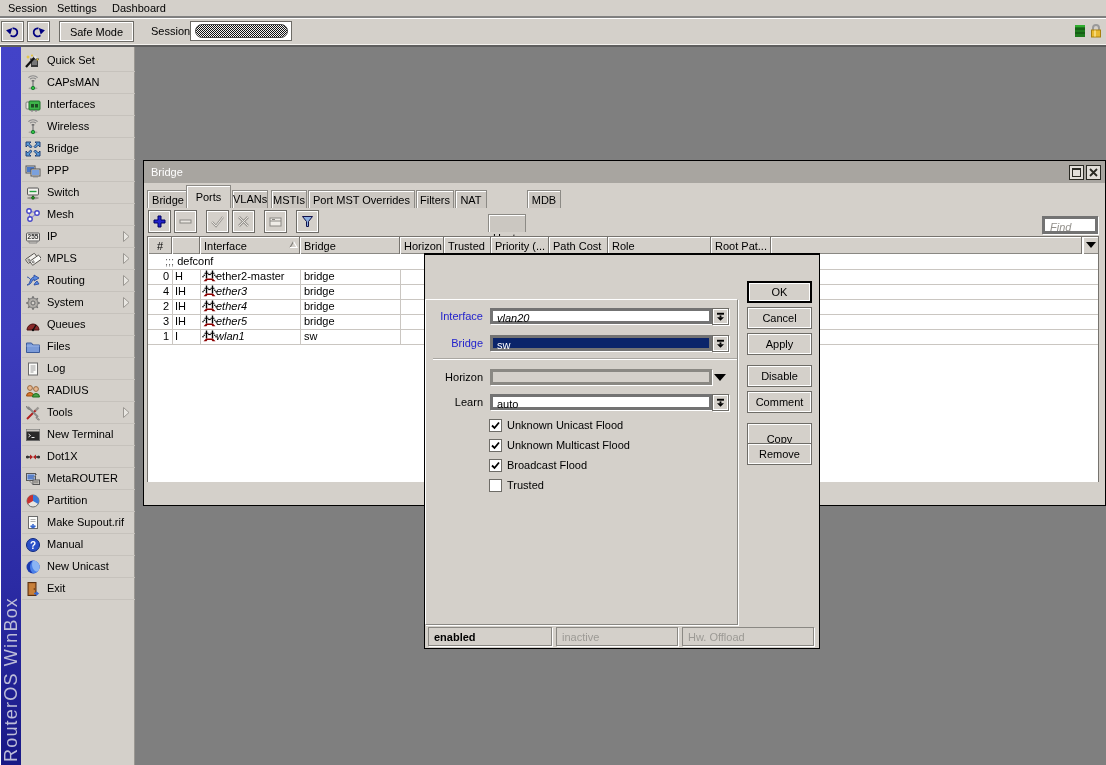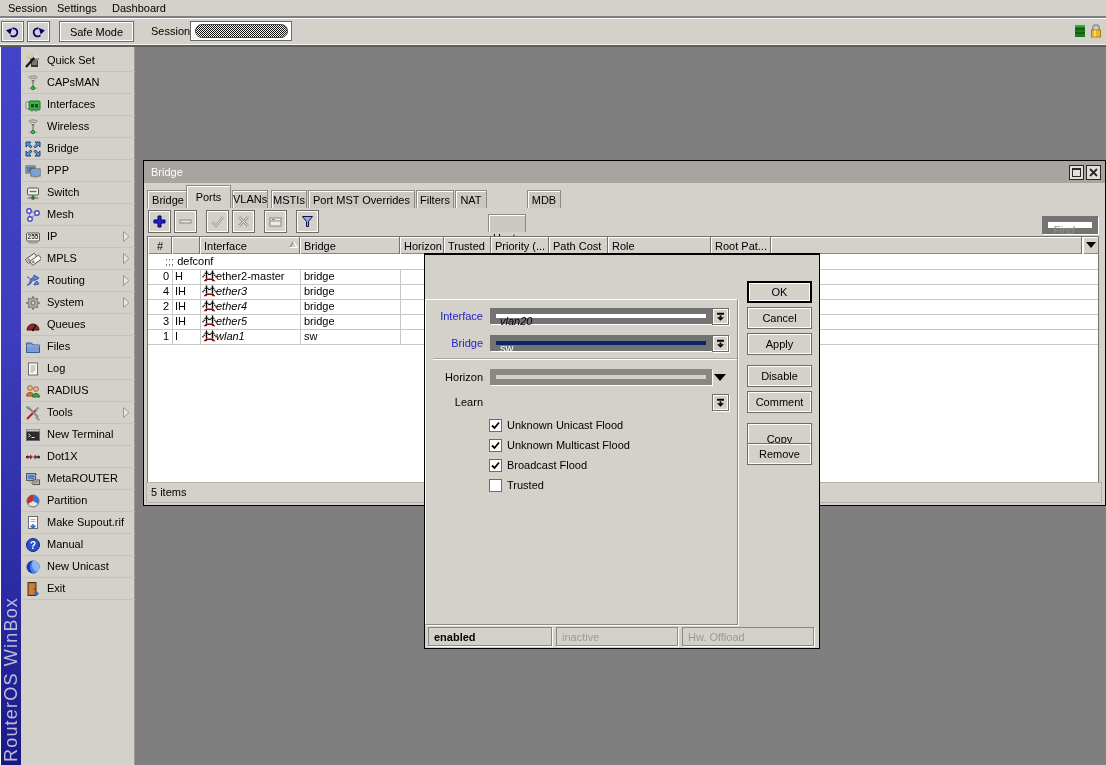--- a/index.html
+++ b/index.html
@@ -29,21 +29,21 @@
 .mi .arr { position:absolute; right:5px; top:5px; width:7px; height:11px; }
 
 
 .win { position:absolute; border:1px solid #000; background:#d4d0ca; }
 .titlebar { position:absolute; left:0; top:0; right:0; height:21px; color:#fff; font-size:11px; }
 .titlebar .t { position:absolute; left:7px; top:5px; }
 .wbtn { position:absolute; width:15px; height:15px; top:3px; background:#e2dfda; border:1px solid #2a2a24; display:flex; align-items:center; justify-content:center; }
 .tab { position:absolute; background:#cbc7c1; border:1px solid #8c8a85; border-bottom:none; color:#000; text-align:center; box-shadow:inset 1px 1px 0 #fff; }
 .tab.active { background:#d4d0ca; z-index:3; }
 .btn { position:absolute; background:#d4d0ca; border:1px solid #6e6c67; box-shadow:inset 0 0 0 1px #fff; color:#000; display:flex; align-items:center; justify-content:center; }
-.field { position:absolute; background:#fff; border:6px solid #737373; box-shadow:1px 1px 0 #fff; color:#000; }
+.field { position:absolute; background:#fff; border:3px solid #737373; box-shadow:1px 1px 0 #fff; color:#000; }
 .fl { position:absolute; text-align:right; color:#000; }
 .drop { position:absolute; width:17px; height:17px; background:#d4d0ca; border:1px solid #6e6c67; box-shadow:inset 0 0 0 1px #fff, 1px 1px 0 #fff; display:flex; align-items:center; justify-content:center; }
 .chk { position:absolute; width:13px; height:13px; background:#fff; border:1px solid #6e6c67; }
 .cktx { position:absolute; color:#000; }
 
 
 #bwin { left:143px; top:160px; width:963px; height:346px; }
 #bwin .titlebar { background:#a8a5a0; height:22px; }
 #btabs .tab { top:0; height:18px; }
 #btable { position:absolute; left:3px; top:75px; width:952px; height:246px; background:#fff; border:1px solid #76736e; border-bottom:none; }
@@ -561,23 +561,20 @@
         <div class="hline" style="top:47px;"></div>
         <div class="hline" style="top:62px;"></div>
         <div class="hline" style="top:77px;"></div>
         <div class="hline" style="top:92px;"></div>
         <div class="hline" style="top:107px;"></div>
         <div class="vline" style="left:24px; top:32px; height:75px;"></div>
         <div class="vline" style="left:52px; top:32px; height:75px;"></div>
         <div class="vline" style="left:152px; top:32px; height:75px;"></div>
         <div class="vline" style="left:252px; top:32px; height:75px;"></div>
       </div>
-  <div id="items5">
-        <span style="position:absolute; left:4px; top:3px;">5 items</span>
-      </div>
 </div>
 
 <div id="dlg" class="win">
   <div id="dpanel"></div>
   <div id="dbody" class="abs" style="left:-1px; top:-1px; width:397px; height:397px;">
         <div class="abs" style="left:0; top:1px; width:396px; height:1px; background:#000;"></div>
         <span class="fl" style="left:0; top:57px; width:59px; color:#2222cc;">Interface</span>
         <div class="field" style="left:66px; top:55px; width:222px; height:16px;">
           <span style="position:absolute; left:4px; top:1px; font-style:italic;">vlan20</span>
         </div>
@@ -599,20 +596,23 @@
             <path d="M1 5.2 h7 L4.5 8.8 z" fill="#000"></path>
           </svg>
         </div>
         <div class="abs" style="left:9px; top:105px; width:304px; height:1px; background:#aaa7a2; box-shadow:0 1px 0 #fff;"></div>
         <span class="fl" style="left:0; top:118px; width:59px; color:#000;">Horizon</span>
         <div class="field" style="left:66px; top:116px; width:222px; height:16px; background:#d4d0ca; border-color:#8a8883;"></div>
         <svg class="abs" style="left:290px; top:121px;" width="12" height="7">
           <path d="M0 0 h12 L6 7 Z" fill="#000"></path>
         </svg>
         <span class="fl" style="left:0; top:143px; width:59px; color:#000;">Learn</span>
+        <div class="field" style="left:66px; top:141px; width:222px; height:16px;">
+          <span style="position:absolute; left:4px; top:1px; ">auto</span>
+        </div>
         <div class="drop" style="left:288px; top:141px;">
           <svg width="9" height="9" viewBox="0 0 9 9">
             <rect x="1" y="0.8" width="7" height="1.9" fill="#000"></rect>
             <rect x="3.6" y="3.4" width="1.8" height="2" fill="#000"></rect>
             <path d="M1 5.2 h7 L4.5 8.8 z" fill="#000"></path>
           </svg>
         </div>
         <div class="chk" style="left:65px; top:166px;"><svg width="11" height="11" viewBox="0 0 11 11">
             <path d="M2 5.5 l2.5 2.5 L9 2.5" fill="none" stroke="#000" stroke-width="1.8"></path>
           </svg></div>

